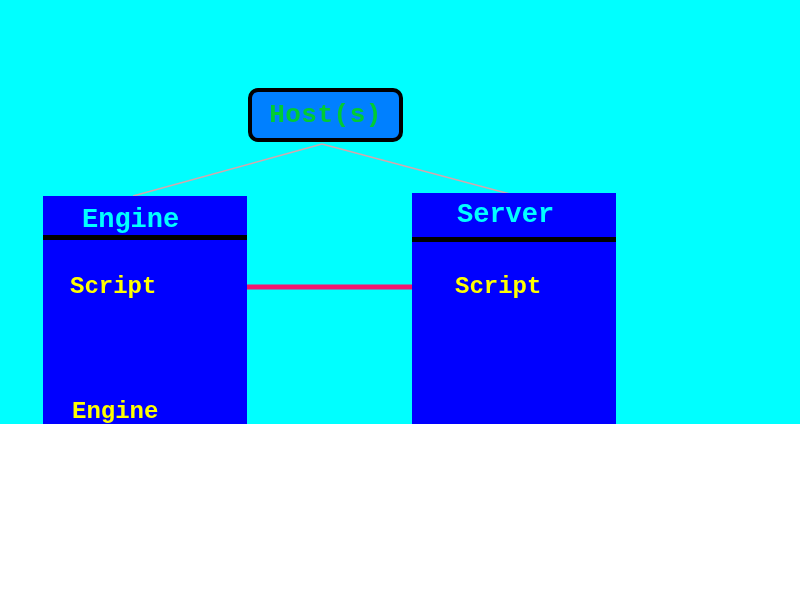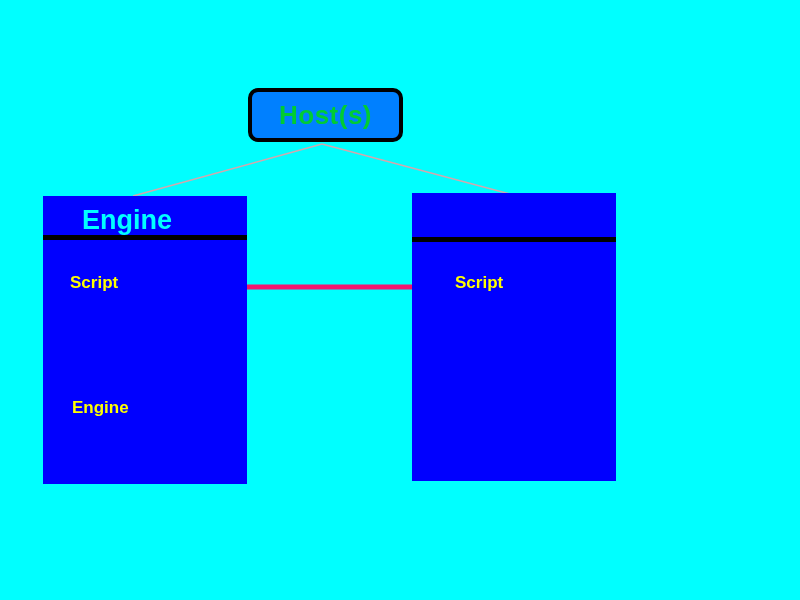--- a/index.html
+++ b/index.html
@@ -3,23 +3,24 @@
 <meta charset="utf-8">
 <style>
   html, body {
     margin: 0;
     padding: 0;
     font-family: "Liberation Sans", sans-serif;
   }
   .canvas {
     position: relative;
     width: 800px;
-    height: 600px;
+    height: 424px;
     background: var(--color-background, #00ffff);
     overflow: hidden;
+    font-family: Liberation Mono, monospace;
   }
   .node-box {
     position: absolute;
     background: var(--color-box_fill, #0000ff);
   }
   .client-box  { left: 43px;  top: 196px; width: 204px; height: 288px; }
   .server-box  { left: 412px; top: 193px; width: 204px; height: 288px; }
   .host-box {
     position: absolute;
     left: 248px; top: 88px; width: 155px; height: 54px;
@@ -50,21 +51,21 @@
     position: absolute;
     height: 5px;
     width: 204px;
     background: var(--color-divider, #000000);
   }
   .client-divider { left: 43px;  top: 235px; }
   .server-divider { left: 412px; top: 237px; }
   .item-label {
     position: absolute;
     color: var(--color-label_text, #ffff00);
-    font-size: 17px;
+    font-size: 24px;
     font-weight: bold;
     white-space: nowrap;
   }
   .client-script { left: 70px;  top: 273px; }
   .client-engine { left: 72px;  top: 398px; }
   .server-script { left: 455px; top: 273px; }
   svg.overlay {
     position: absolute;
     left: 0; top: 0;
     width: 800px;
@@ -108,16 +109,17 @@
     <span class="host-label">Host(s)</span>
   </div>
 
   <div class="node-box client-box"></div>
   <div class="box-title client-title">Engine</div>
   <div class="divider client-divider"></div>
   <div class="item-label client-script">Script</div>
   <div class="item-label client-engine">Engine</div>
 
   <div class="node-box server-box"></div>
+  <div class="box-title server-title">Server</div>
   <div class="divider server-divider"></div>
   <div class="item-label server-script">Script</div>
 
 </div>
 
 </body></html>

